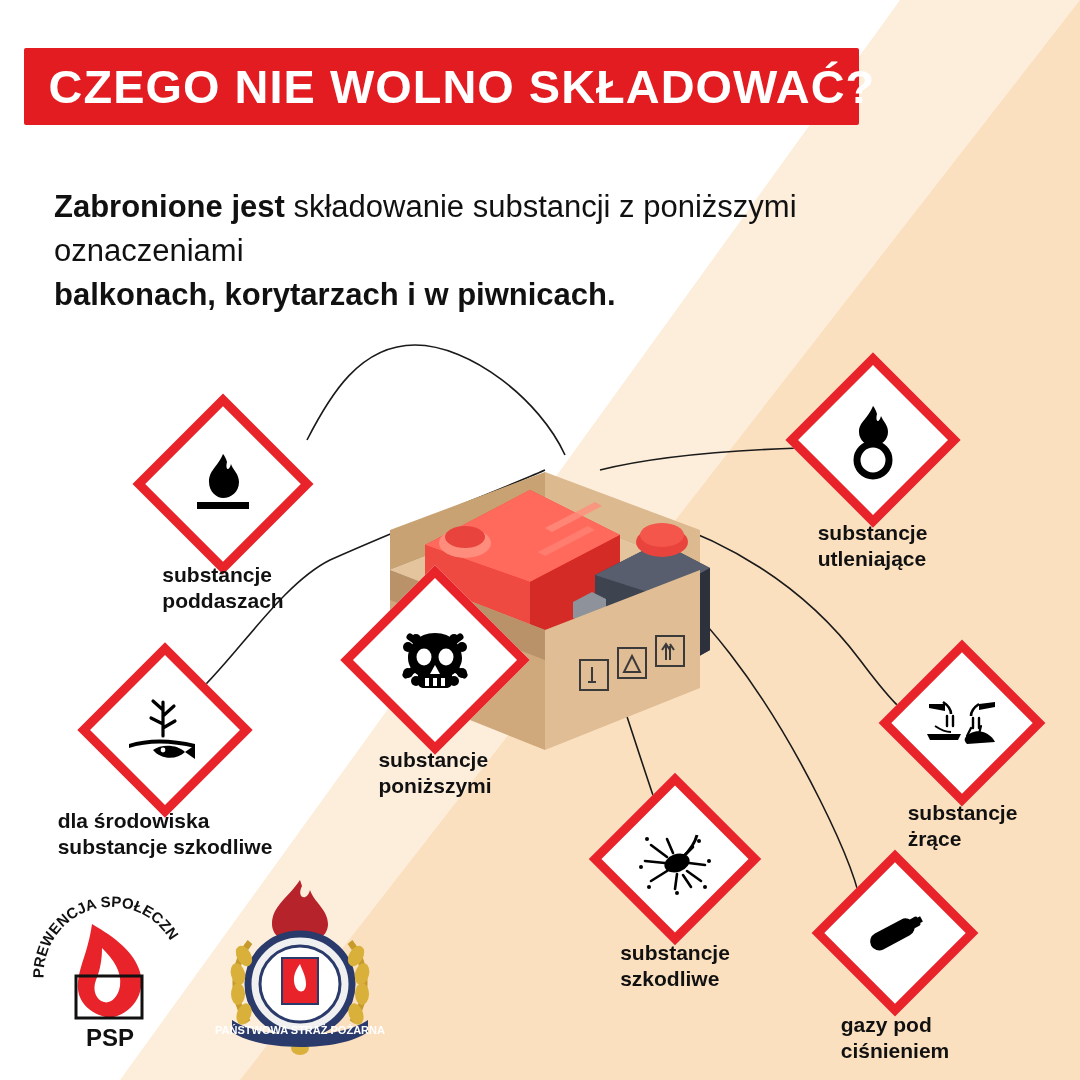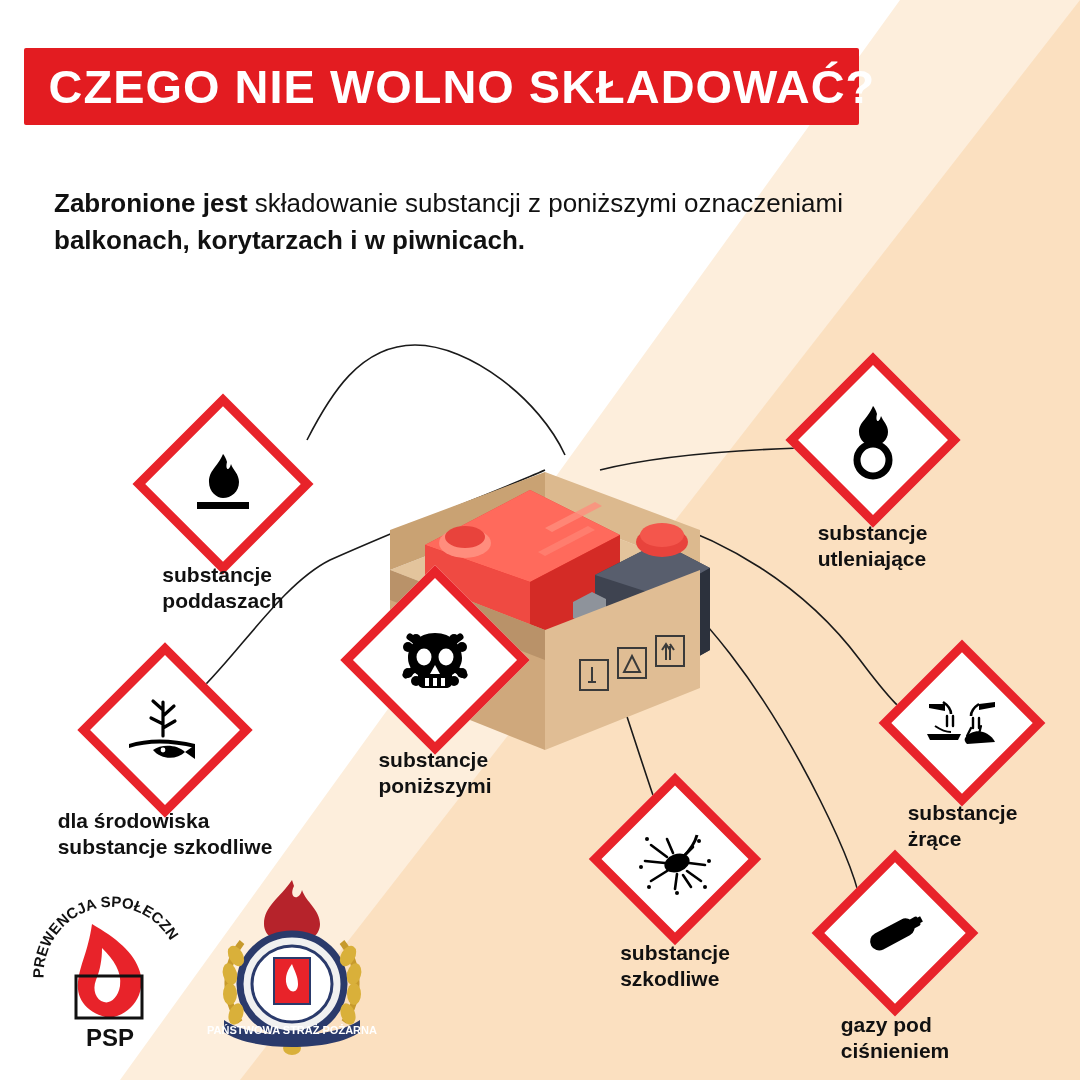--- a/index.html
+++ b/index.html
@@ -38,21 +38,21 @@
     padding-left:28px;
     font-stretch:condensed;
     transform:scaleX(1.02);
     transform-origin:left center;
     white-space:nowrap;
   }
   
   .intro{
     position:absolute;left:54px;top:185px;width:900px;
     color:#111111;
-    font-size:26px;
+    font-size:31px;
     line-height:1.42;
   }
   .intro .b{font-weight:bold;}
   .intro .l2{font-weight:bold;}
   
   .lines{position:absolute;left:0;top:0;width:1080px;height:1080px;}
   
   .illustration{position:absolute;left:330px;top:330px;width:430px;height:450px;}
   
   .pic{
@@ -76,21 +76,21 @@
     transform:translateX(-50%);
     text-align:left;
     font-size:21px;
     font-weight:bold;
     color:#111111;
     line-height:1.22;
     white-space:nowrap;
   }
   
   .logo-psp{position:absolute;left:30px;top:890px;width:160px;height:160px;}
-  .logo-straz{position:absolute;left:202px;top:872px;width:180px;height:185px;}
+  .logo-straz{position:absolute;left:210px;top:872px;width:180px;height:185px;}
 </style>
 </head>
 <body>
 
 <div class="bg-base"></div>
 <div class="bg-peach-wedge"></div>
 <div class="bg-white-mid"></div>
 
 <div class="header-bar">
   <div class="header-title">CZEGO NIE WOLNO SKŁADOWAĆ?</div>

